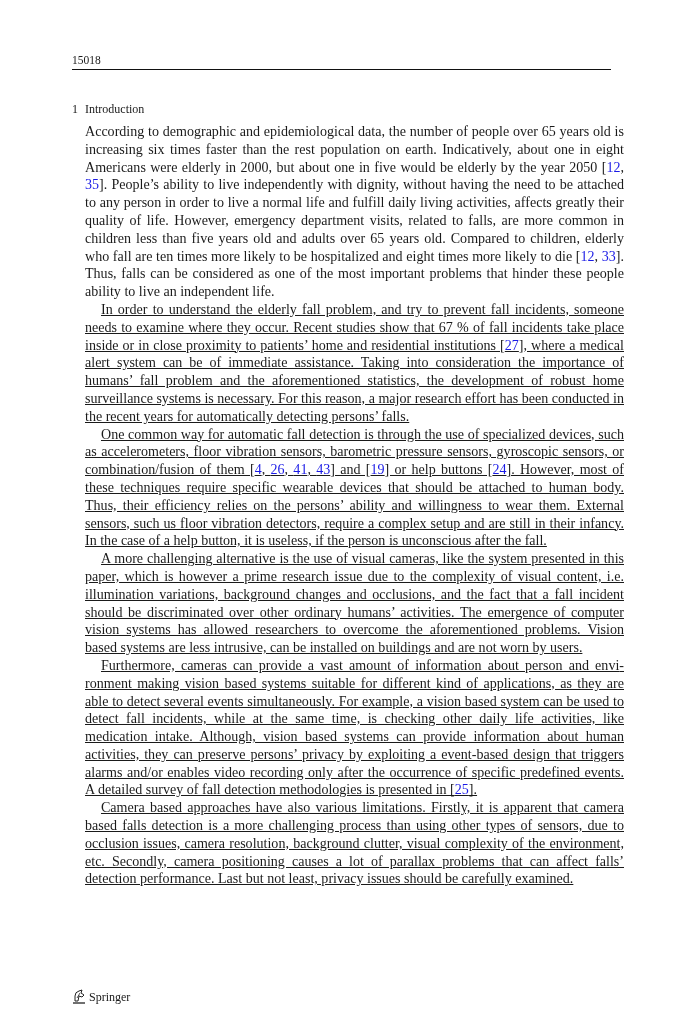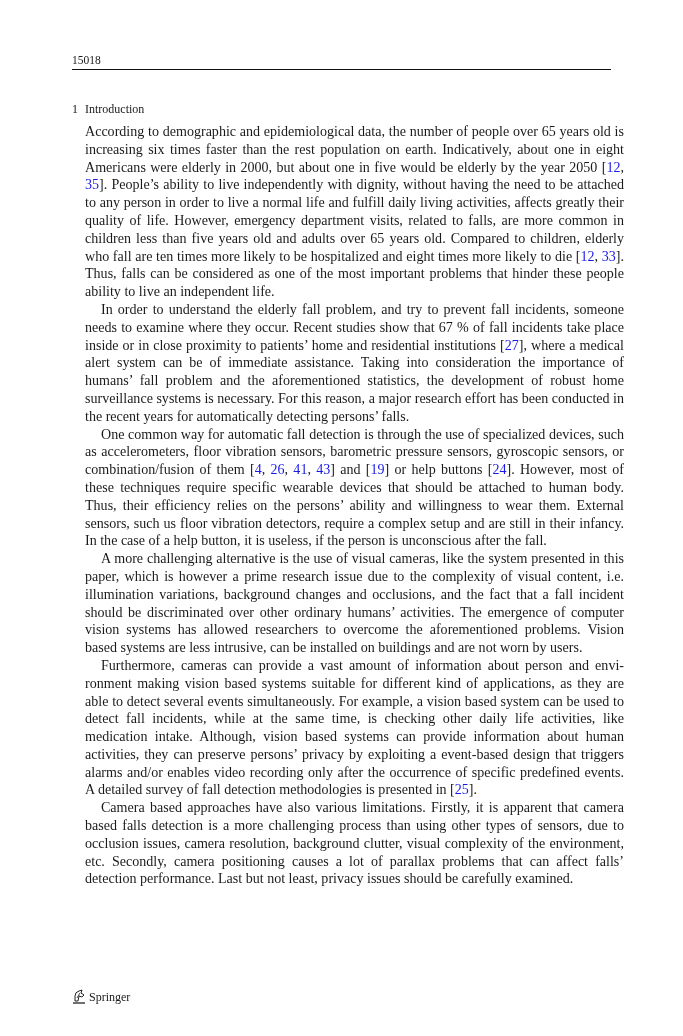--- a/index.html
+++ b/index.html
@@ -11,21 +11,21 @@
   .running-head .pg { position: absolute; left: 0; top: 0; }
   .running-head .jr { position: absolute; right: 0; top: 0; }
   .head-rule { position: absolute; top: 69px; left: 0; width: 539px; height: 0;
                border-top: 1.4px solid #111; }
   .section-title { position: absolute; top: 100px; left: 0; font-size: 12px; font-weight: normal;
                    line-height: 18px; }
   .section-title .num { margin-right: 7px; }
   .body-text { position: absolute; top: 123px; left: 0; width: 539px; font-size: 14.05px;
                line-height: 17.8px; text-align: justify; hyphens: manual; margin-left: 13px; }
   .body-text p { margin: 0; }
-  .body-text p.indent { text-indent: 16px; }
+  .body-text p.indent { text-indent: 16px; text-decoration: underline; }
   .cite { color: #1a1ae6; text-decoration: none; }
   .footer { position: absolute; top: 989px; left: 0; font-size: 12px; line-height: 16px;
             display: flex; align-items: flex-start; }
   .footer svg { margin-right: 3px; }
 </style>
 </head>
 <body>
 
 <div class="page">
   <div class="running-head">

